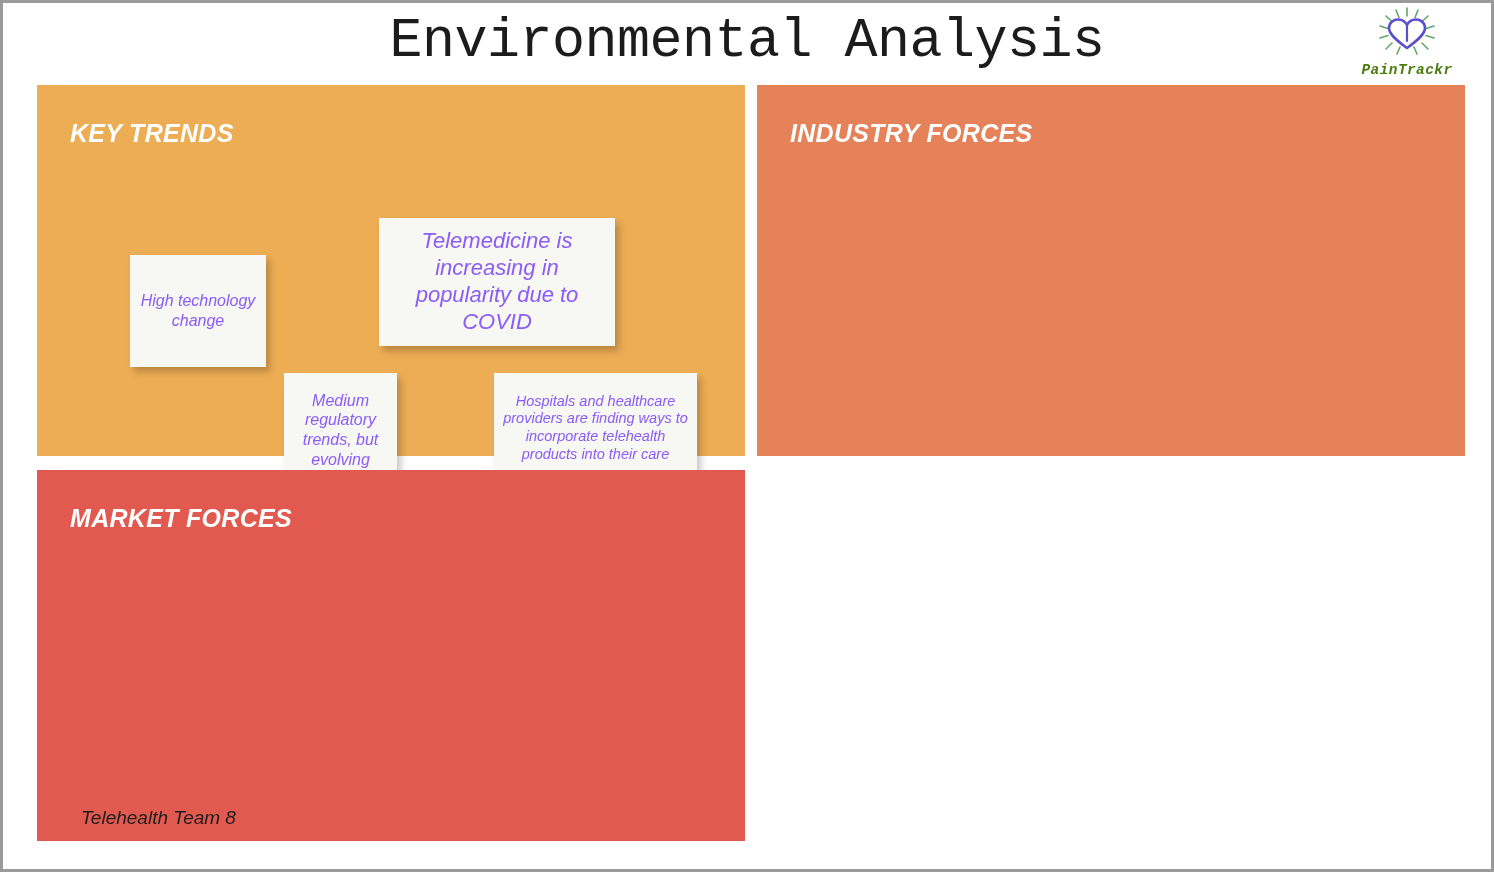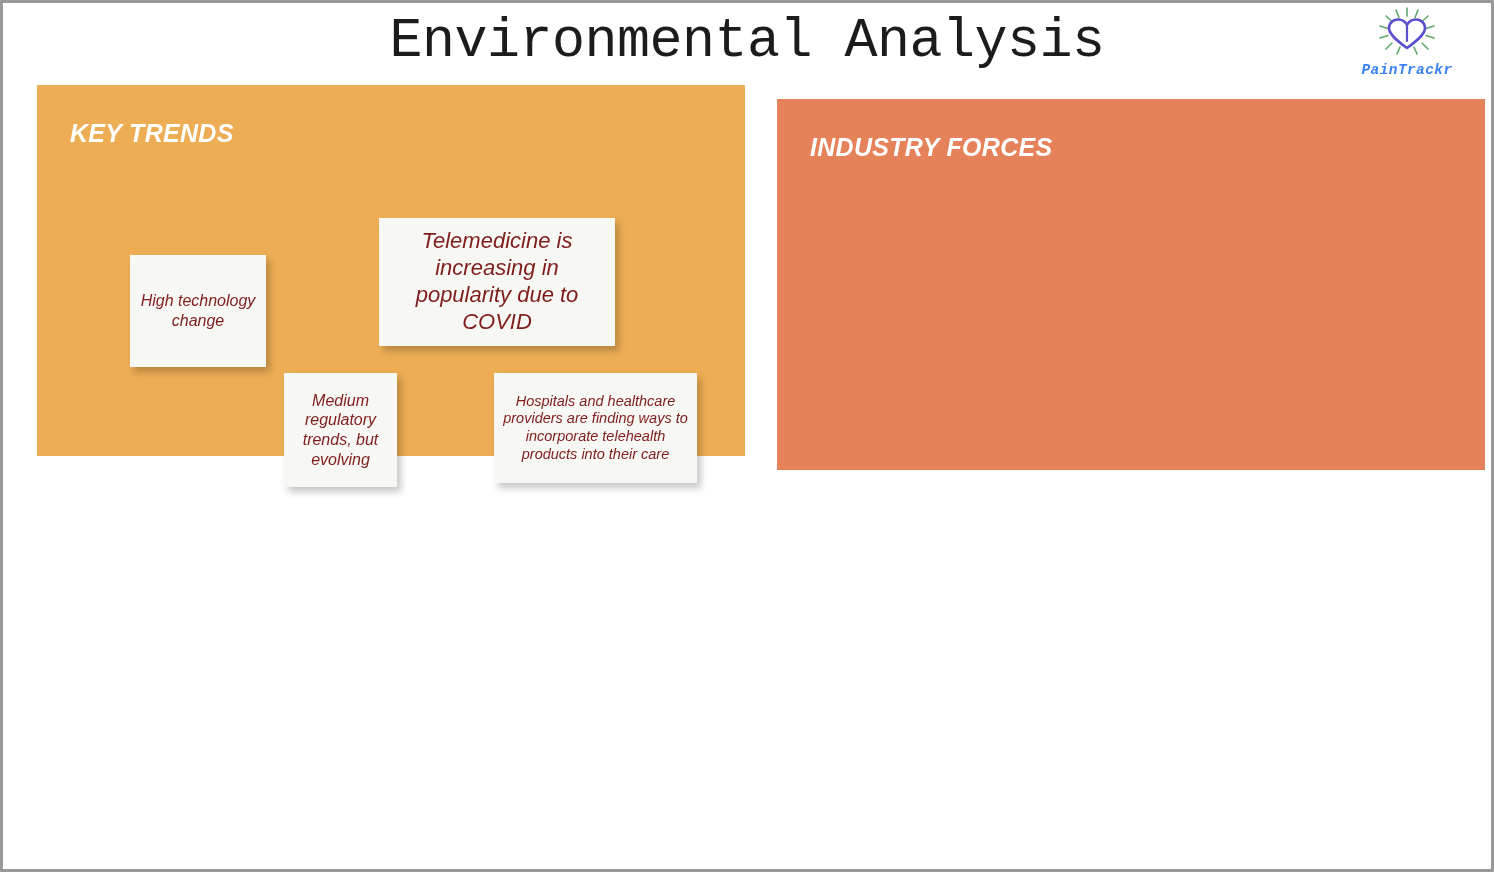--- a/index.html
+++ b/index.html
@@ -55,52 +55,52 @@
     height: 50px;
   }
   .brand-name {
     position: absolute;
     left: 0; right: 0;
     bottom: 1px;
     text-align: center;
     font-size: 14.5px;
     font-weight: bold;
     font-style: italic;
-    color: #3b82f6;
+    color: #4d7c0f;
     letter-spacing: 0.4px;
   }
 
   
   .panel {
     position: absolute;
     box-sizing: border-box;
     font-style: italic;
   }
   .panel-kt  { left: 34px;  top: 82px;  width: 708px; height: 371px; background: #edad54; }
-  .panel-if  { left: 754px; top: 96px;  width: 708px; height: 371px; background: #e5825a; margin-left: 20px; }
+  .panel-if  { left: 754px; top: 82px;  width: 708px; height: 371px; background: #e5825a; }
   .panel-mf  { left: 34px;  top: 467px; width: 708px; height: 371px; background: #e2594f; }
   .panel-me  { left: 754px; top: 467px; width: 708px; height: 371px; background: #3e4a6b; }
 
   .panel-heading {
     position: absolute;
     left: 33px;
     top: 33px;
     color: #ffffff;
     font-size: 25px;
     font-weight: bold;
     letter-spacing: 0.3px;
     line-height: 30px;
   }
   .panel-heading.two-line { width: 300px; }
 
   
   .sticky {
     position: absolute;
     background: #f7f7f4;
-    color: #7f1d1d;
+    color: #8b5cf6;
     box-sizing: border-box;
     display: flex;
     align-items: center;
     justify-content: center;
     text-align: center;
     box-shadow: 4px 5px 7px rgba(0,0,0,0.22);
     padding: 6px 8px;
     line-height: 1.22;
   }
 
@@ -172,15 +172,20 @@
     <div class="sticky n-telemed">Telemedicine is increasing in popularity due to COVID</div>
     <div class="sticky n-hospitals">Hospitals and healthcare providers are finding ways to incorporate telehealth products into their care</div>
     <div class="sticky n-medium">Medium regulatory trends, but evolving</div>
   </div>
 
   <div class="panel panel-if">
     <div class="panel-heading">INDUSTRY FORCES</div>
 
   </div>
 
+  <div class="panel panel-mf">
+    <div class="panel-heading">MARKET FORCES</div>
+
+    <div class="mf-footer">Telehealth Team 8</div>
+  </div>
 
 
 </div>
 
 </body></html>

